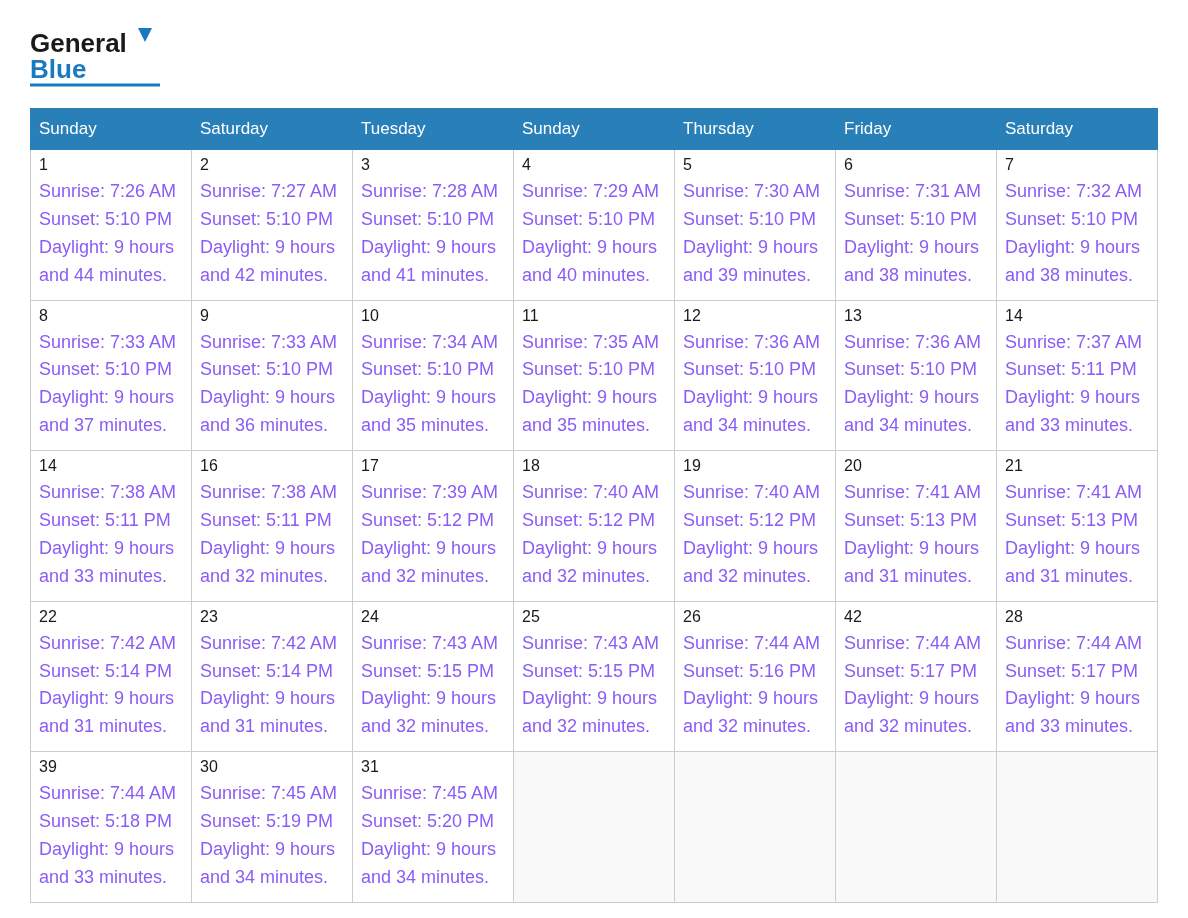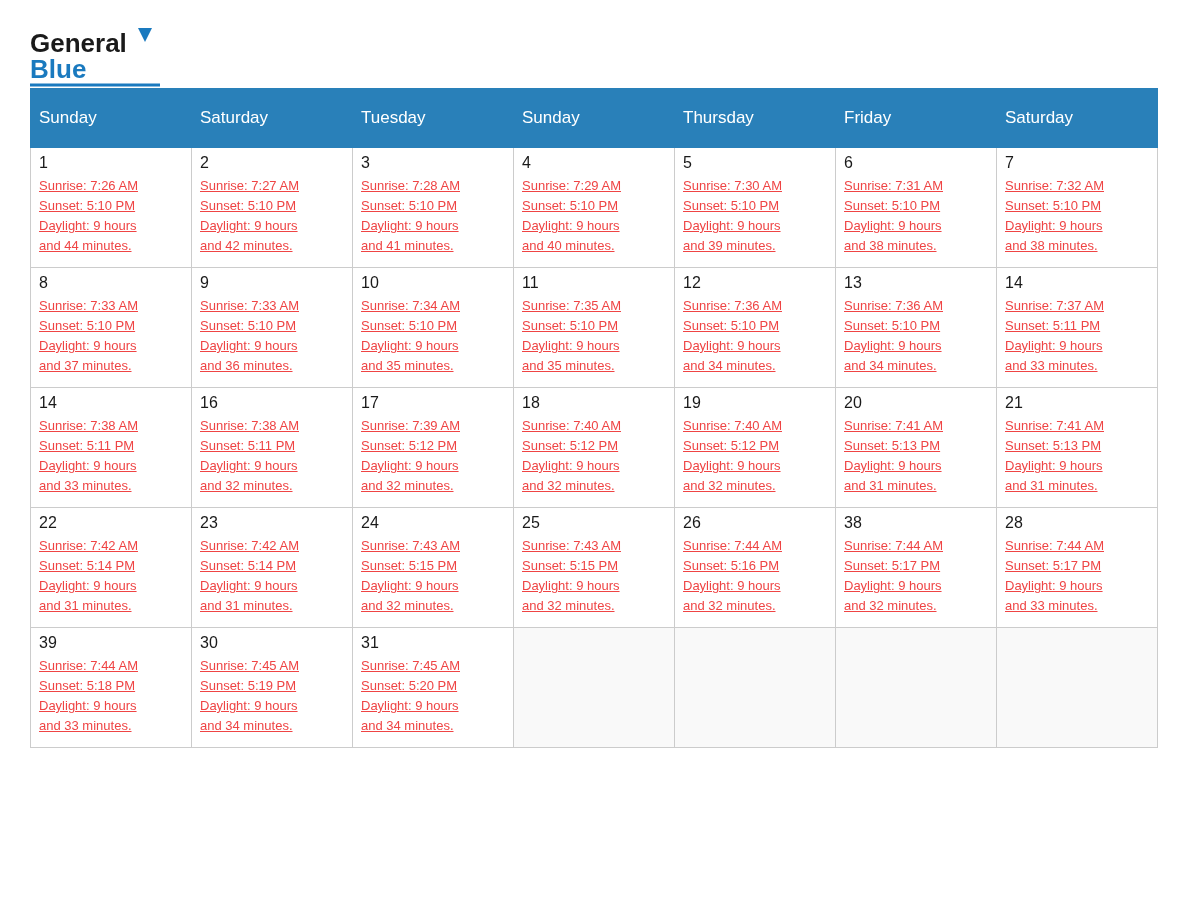--- a/index.html
+++ b/index.html
@@ -7,20 +7,21 @@
       font-family: Arial, sans-serif;
       background: #fff;
       padding: 20px 30px;
       width: 1188px;
       min-height: 918px;
     }
     .header {
       display: flex;
       justify-content: space-between;
       align-items: center;
+      margin-bottom: 20px;
     }
     .logo {
       display: flex;
       flex-direction: column;
       align-items: flex-start;
     }
     .title-area {
       text-align: right;
     }
     .month-title {
@@ -35,21 +36,21 @@
       margin-top: 4px;
     }
     table {
       width: 100%;
       border-collapse: collapse;
       table-layout: fixed;
     }
     th {
       background: #2980b9;
       color: #fff;
-      padding: 19px 8px;
+      padding: 10px 8px;
       font-size: 17px;
       font-weight: normal;
       text-align: left;
       border: 1px solid #2980b9;
     }
     td {
       vertical-align: top;
       padding: 6px 8px 10px 8px;
       border: 1px solid #ccc;
       font-size: 13px;
@@ -61,24 +62,23 @@
       background: #f9f9f9;
     }
     .day-num {
       font-size: 16px;
       font-weight: normal;
       color: #1a1a1a;
       display: block;
       margin-bottom: 4px;
     }
     .day-info {
-      font-size: 13px;
+      font-size: 18px;
       line-height: 1.55;
-      color: #ef4444;
-      text-decoration: underline;
+      color: #8b5cf6;
     }
   </style>
 </head>
 <body>
 
 <div class="header">
   <div class="logo">
     <svg width="130" height="68" viewBox="0 0 130 68">
 
       <text x="0" y="32" font-family="Arial, sans-serif" font-size="26" font-weight="bold" fill="#1a1a1a">General</text>
@@ -214,21 +214,21 @@
         </td>
         <td>
           <span class="day-num">25</span>
 <div class="day-info">Sunrise: 7:43 AM<br>Sunset: 5:15 PM<br>Daylight: 9 hours<br>and 32 minutes.</div>
         </td>
         <td>
           <span class="day-num">26</span>
 <div class="day-info">Sunrise: 7:44 AM<br>Sunset: 5:16 PM<br>Daylight: 9 hours<br>and 32 minutes.</div>
         </td>
         <td>
-          <span class="day-num">38</span>
+          <span class="day-num">42</span>
 <div class="day-info">Sunrise: 7:44 AM<br>Sunset: 5:17 PM<br>Daylight: 9 hours<br>and 32 minutes.</div>
         </td>
         <td>
           <span class="day-num">28</span>
 <div class="day-info">Sunrise: 7:44 AM<br>Sunset: 5:17 PM<br>Daylight: 9 hours<br>and 33 minutes.</div>
         </td>
       </tr>
       <tr>
         <td>
           <span class="day-num">39</span>

